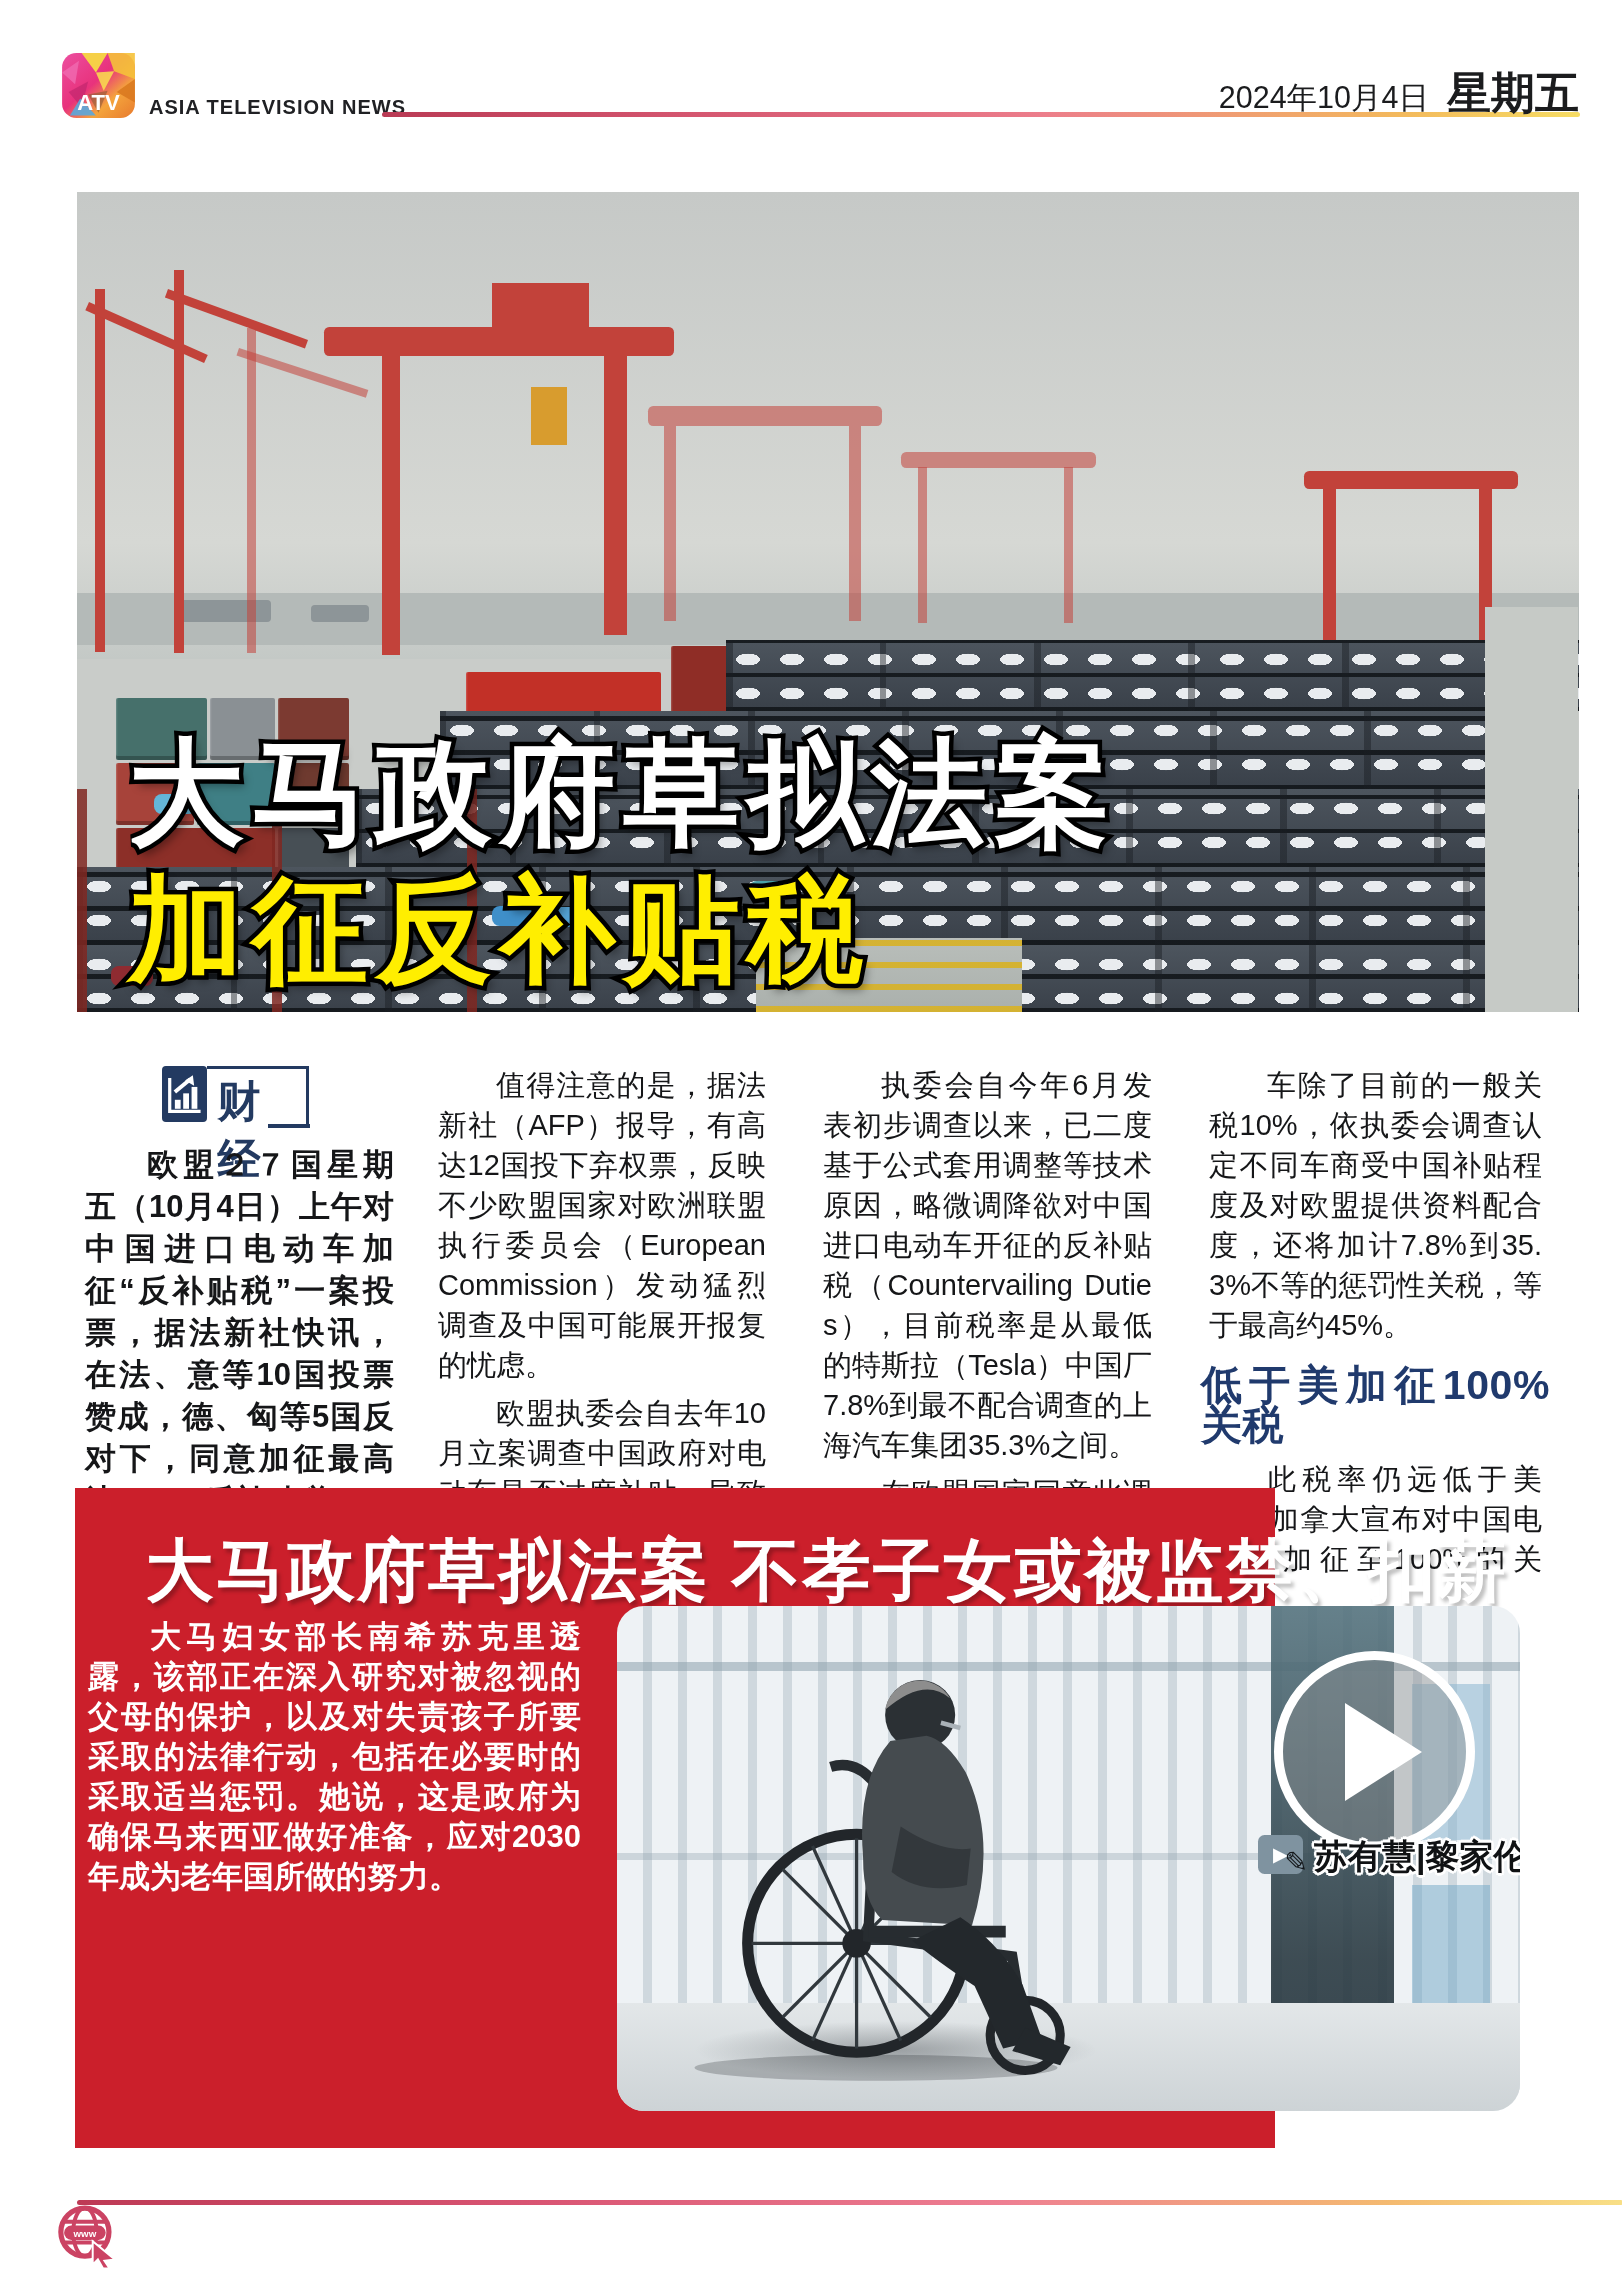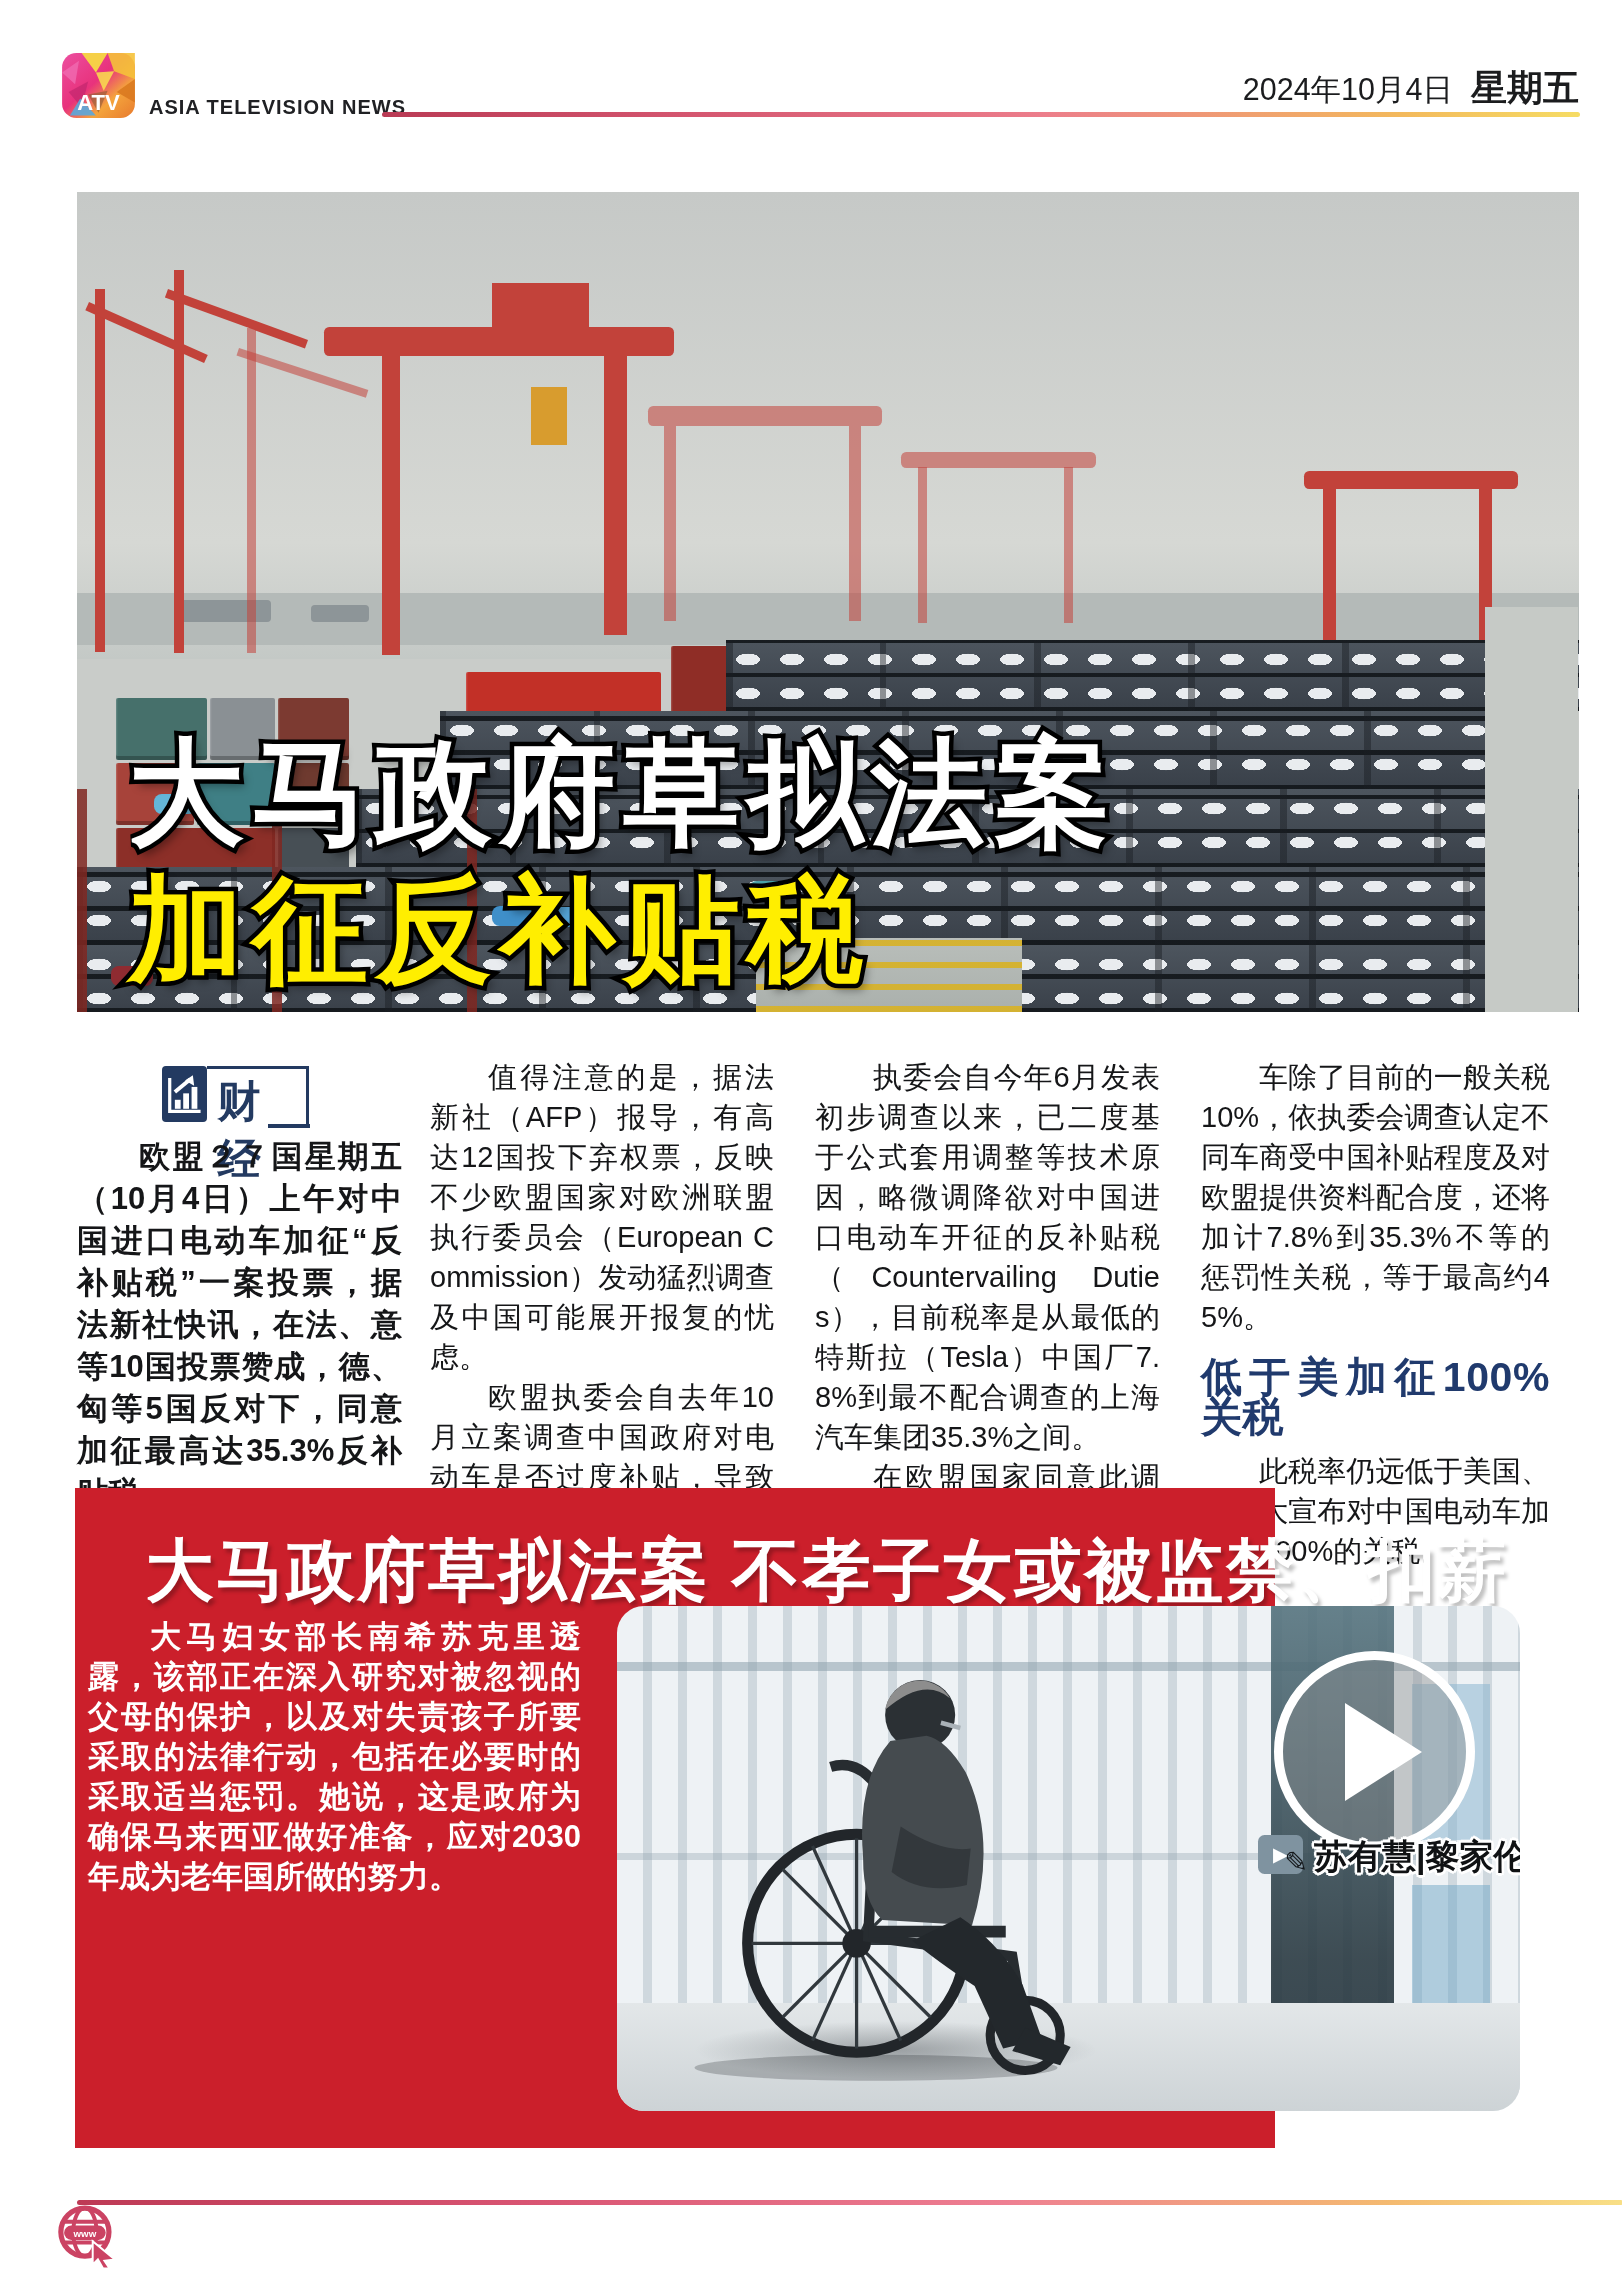--- a/index.html
+++ b/index.html
@@ -7,21 +7,21 @@
         font-family:"Liberation Sans","DejaVu Sans",sans-serif;}
   .abs{position:absolute;}
 
   
   .logo{left:62px;top:53px;width:73px;height:65px;}
   .mast-zh{left:148px;top:47px;font-size:43px;font-weight:700;color:#17181a;letter-spacing:4.5px;}
   .mast-en{left:149px;top:96px;font-size:20px;font-weight:700;color:#202124;letter-spacing:1px;}
   .mast-rule{left:382px;top:112px;width:1198px;height:4.5px;border-radius:2.6px;
              background:linear-gradient(90deg,#b93a54 0%,#d4556f 25%,#ec7d8b 55%,#f3b95c 85%,#f6dc64 100%);}
   .mast-date{left:0;top:64px;width:1579px;text-align:right;font-size:30.5px;color:#1b1c1e;}
-  .mast-date .wd{font-size:36px;font-weight:800;margin-left:18px;}
+  .mast-date .wd{font-size:44px;font-weight:800;margin-left:18px;}
 
   
   .hero{left:77px;top:192px;width:1502px;height:820px;overflow:hidden;background:#c9ccc9;}
   .sky{left:0;top:0;width:1502px;height:467px;background:linear-gradient(#c6c9c7,#d6d8d4 75%,#c4c9c6);}
   .sea{left:0;top:401px;width:1502px;height:52px;background:#b4bab8;}
   .ship{background:#6d777d;opacity:.55;border-radius:3.9px;}
   .crane{background:#c2423a;}
   .crane.hazy{opacity:.55;}
   .beam{border-radius:5.2px;}
   .trolley{background:#d89c2e;}
@@ -46,21 +46,21 @@
   .hl2{top:661px;font-size:116px;color:#ffee00;}
 
   
   .badge{left:162px;top:1066px;width:144px;height:56px;}
   .badge-icon{left:0;top:0;width:45px;height:56px;background:#233a61;border-radius:3.9px;}
   .badge-box{left:45px;top:0;width:99px;height:56px;border-top:3.9px solid #233a61;border-right:3.9px solid #233a61;}
   .badge-box::after{content:"";position:absolute;right:-3.9px;bottom:-2.6px;width:42px;height:3.9px;background:#233a61;}
   .badge-text{position:absolute;left:10.4px;top:3.9px;font-size:43px;font-weight:800;color:#233a61;letter-spacing:2.6px;}
 
   .col{position:absolute;color:#151618;font-size:29px;line-height:40px;text-align:justify;word-break:break-all;}
-  .col p{margin:0;text-indent:2em;}
+  .col p{margin:8px;text-indent:2em;}
   .col1{left:77px;top:1136px;width:325px;font-weight:800;font-size:31px;line-height:42px;}
   .col2{left:430px;top:1057px;width:344px;}
   .col3{left:815px;top:1057px;width:345px;}
   .col4{left:1201px;top:1057px;width:349px;}
   .subhead{margin:19.5px 0 14.3px 0;font-size:41px;font-weight:800;color:#203a6d;letter-spacing:0.6px;text-indent:0;}
 
   
   .redbox{left:75px;top:1488px;width:1200px;height:660px;background:#cb1f2b;}
   .rb-headline{left:0;top:38px;width:1504px;text-align:center;color:#ffffff;font-size:68px;font-weight:900;
                letter-spacing:2.6px;white-space:nowrap;text-shadow:3.2px 3.9px 3.9px rgba(0,0,0,.25);}

